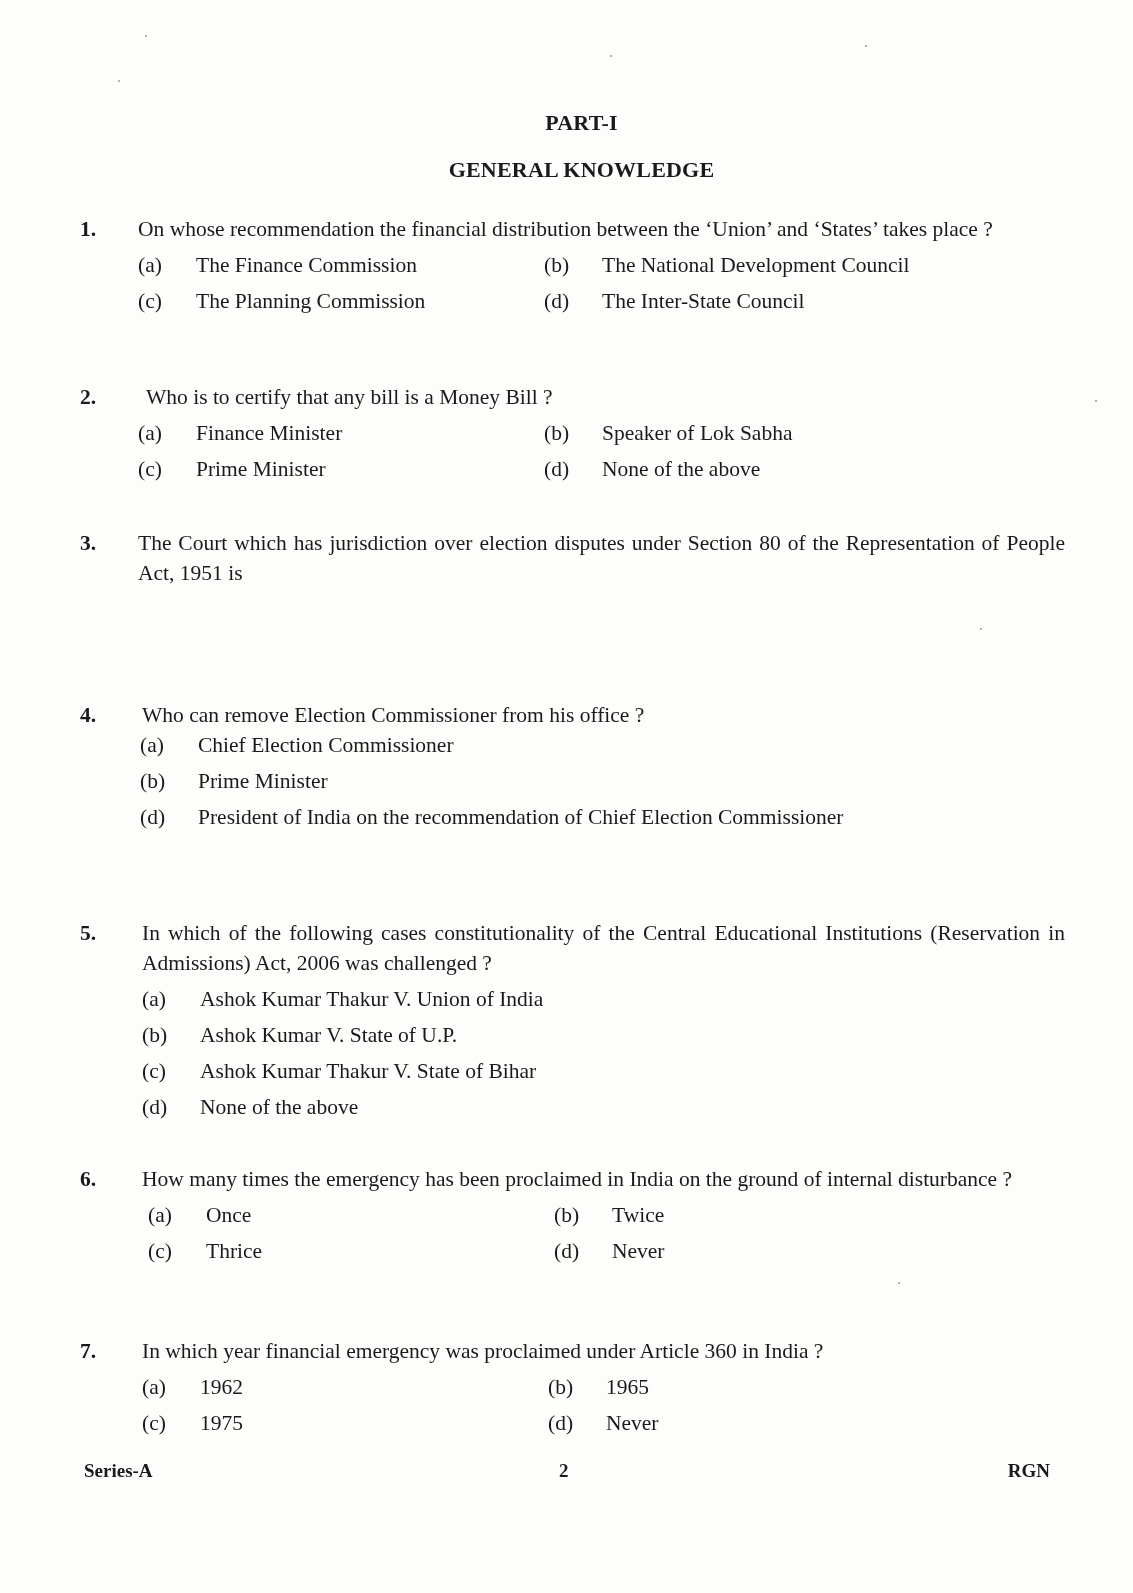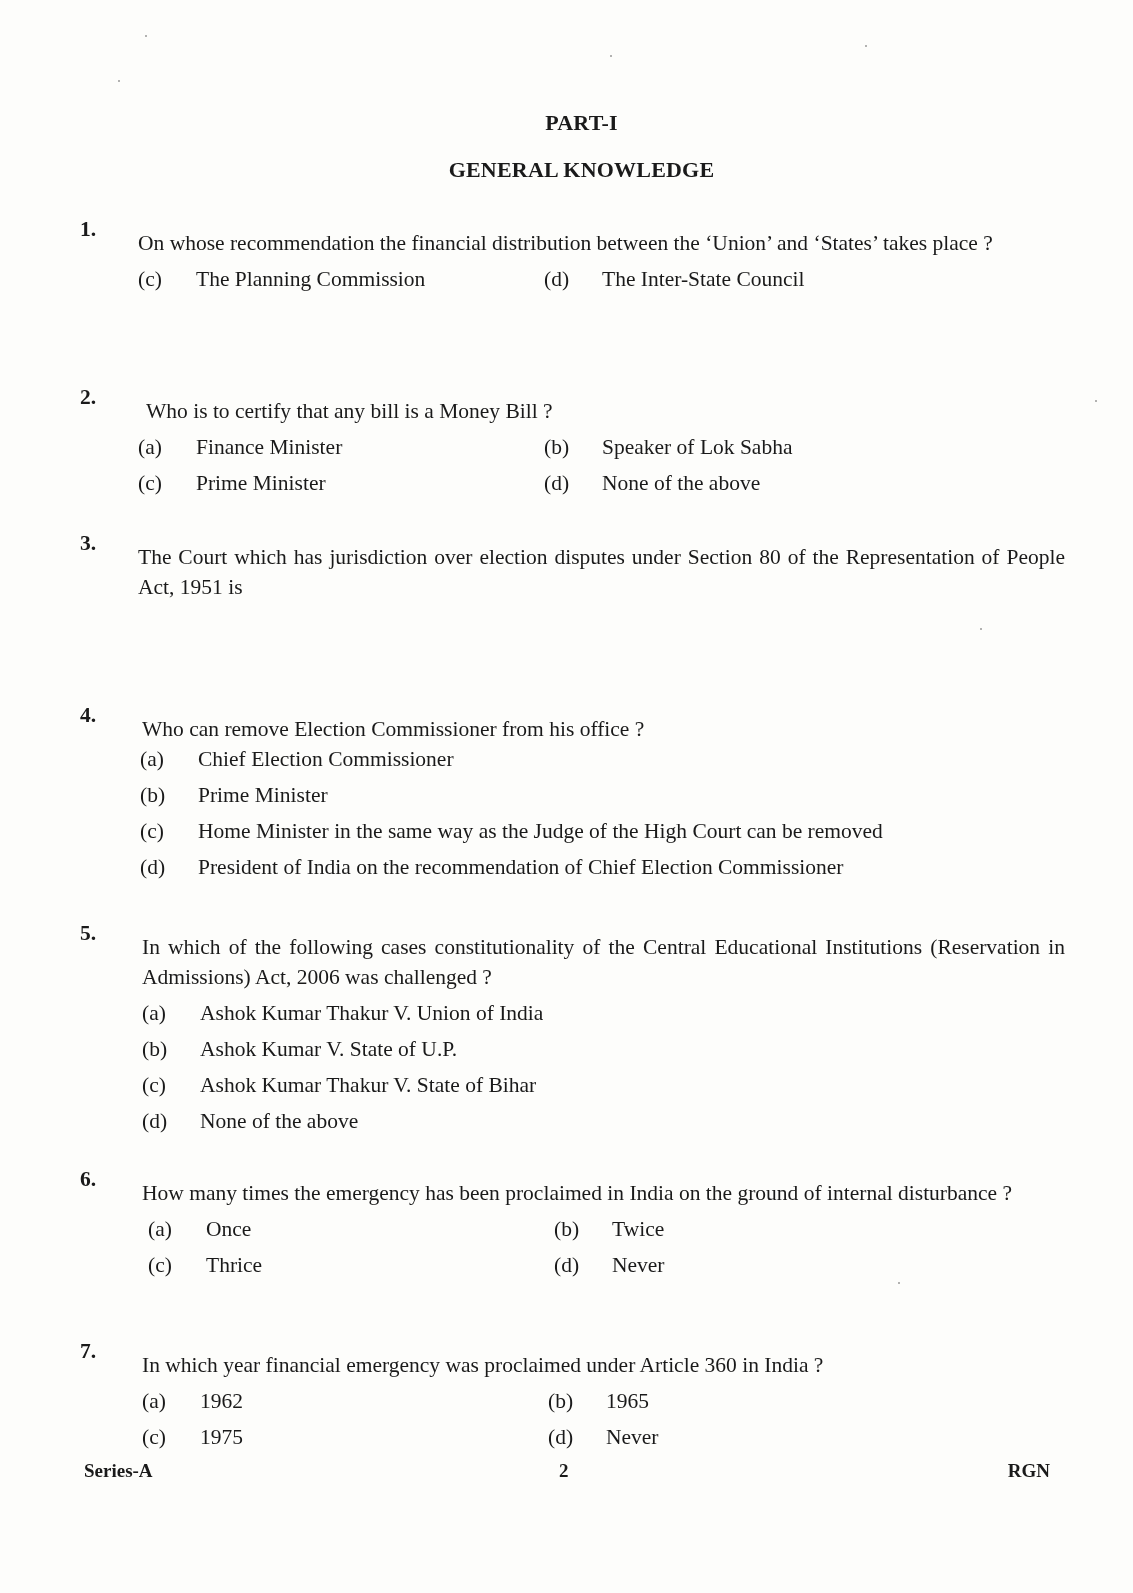--- a/index.html
+++ b/index.html
@@ -11,21 +11,21 @@
     position: relative;
     overflow: hidden;
   }
   .page { position: absolute; left: 0; top: 0; width: 1133px; height: 1593px; }
   .heading {
     position: absolute; left: 0; width: 1133px; text-align: center;
     font-weight: bold; font-size: 22px; letter-spacing: 0.2px; padding-left: 15px;
   }
   .q { position: absolute; left: 80px; width: 985px; font-size: 21.5px; line-height: 30px; }
   .qnum { position: absolute; left: 0; top: 0; font-weight: bold; width: 50px; }
-  .qtext { margin-left: 58px; text-align: justify; margin-top: 14px; }
+  .qtext { margin-left: 58px; text-align: justify; }
   .opts { margin-left: 58px; position: relative; }
   .opt-row { height: 36px; position: relative; }
   .opt { position: absolute; top: 0; white-space: nowrap; }
   .opt.col1 { left: 0; }
   .opt.col2 { left: 406px; }
   .olabel { display: inline-block; width: 58px; }
   .footer {
     position: absolute; top: 1460px; left: 84px; width: 966px; height: 30px;
     font-weight: bold; font-size: 19px;
   }
@@ -48,20 +48,24 @@
   <div class="speck" style="left:898px;top:1282px"></div>
 
   <div class="heading" style="top:110px">PART-I</div>
   <div class="heading" style="top:157px">GENERAL KNOWLEDGE</div>
 
   <div class="q" style="top:214px">
     <div class="qnum">1.</div>
     <div class="qtext">On whose recommendation the financial distribution between the ‘Union’ and ‘States’ takes place ?</div>
     <div class="opts" style="margin-top:6px">
       <div class="opt-row">
+        <div class="opt col1"><span class="olabel">(a)</span><span>The Finance Commission</span></div>
+        <div class="opt col2"><span class="olabel">(b)</span><span>The National Development Council</span></div>
+      </div>
+      <div class="opt-row">
         <div class="opt col1"><span class="olabel">(c)</span><span>The Planning Commission</span></div>
         <div class="opt col2"><span class="olabel">(d)</span><span>The Inter-State Council</span></div>
       </div>
     </div>
   </div>
 
   <div class="q" style="top:382px">
     <div class="qnum">2.</div>
     <div class="qtext" style="margin-left:66px">Who is to certify that any bill is a Money Bill ?</div>
     <div class="opts" style="margin-top:6px">
@@ -83,23 +87,20 @@
 
   <div class="q" style="top:700px">
     <div class="qnum">4.</div>
     <div class="qtext" style="margin-left:62px">Who can remove Election Commissioner from his office ?</div>
     <div class="opts" style="margin-left:60px">
       <div class="opt-row">
           <div class="opt col1"><span class="olabel">(a)</span><span>Chief Election Commissioner</span></div>
         </div>
       <div class="opt-row">
           <div class="opt col1"><span class="olabel">(b)</span><span>Prime Minister</span></div>
-        </div>
-      <div class="opt-row">
-          <div class="opt col1"><span class="olabel">(c)</span><span>Home Minister in the same way as the Judge of the High Court can be removed</span></div>
         </div>
       <div class="opt-row">
           <div class="opt col1"><span class="olabel">(d)</span><span>President of India on the recommendation of Chief Election Commissioner</span></div>
         </div>
     </div>
   </div>
 
   <div class="q" style="top:918px">
     <div class="qnum">5.</div>
     <div class="qtext" style="margin-left:62px">In which of the following cases constitutionality of the Central Educational Institutions (Reservation in Admissions) Act, 2006 was challenged ?</div>

